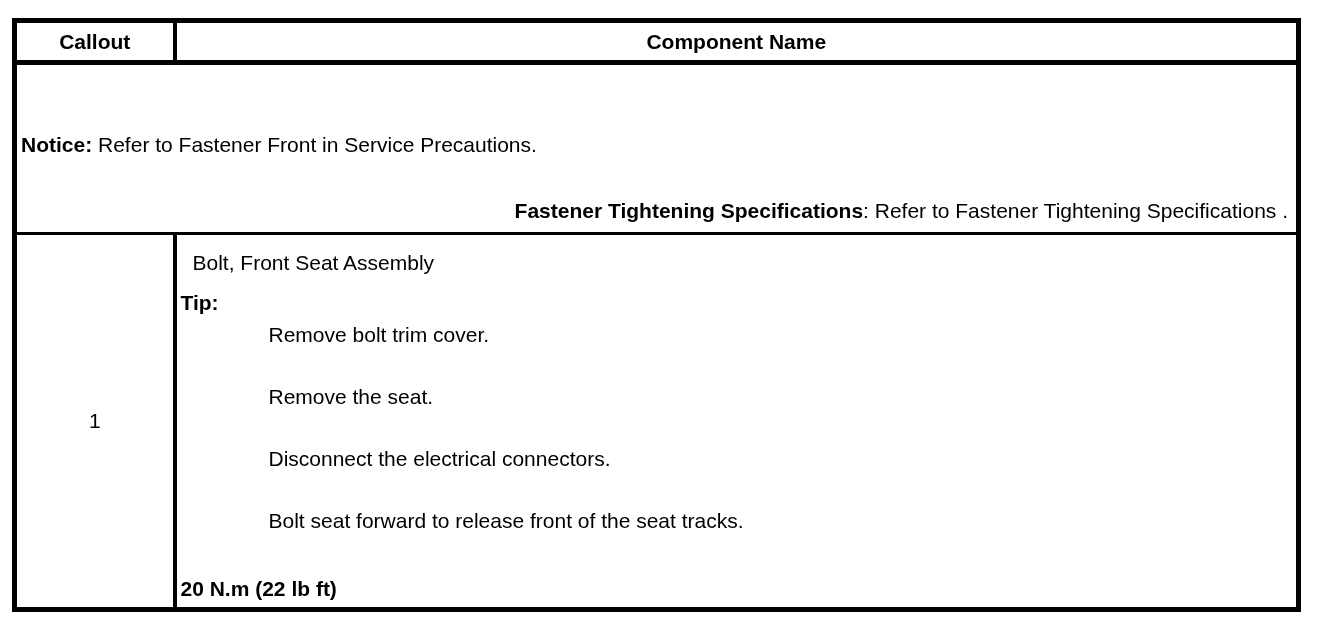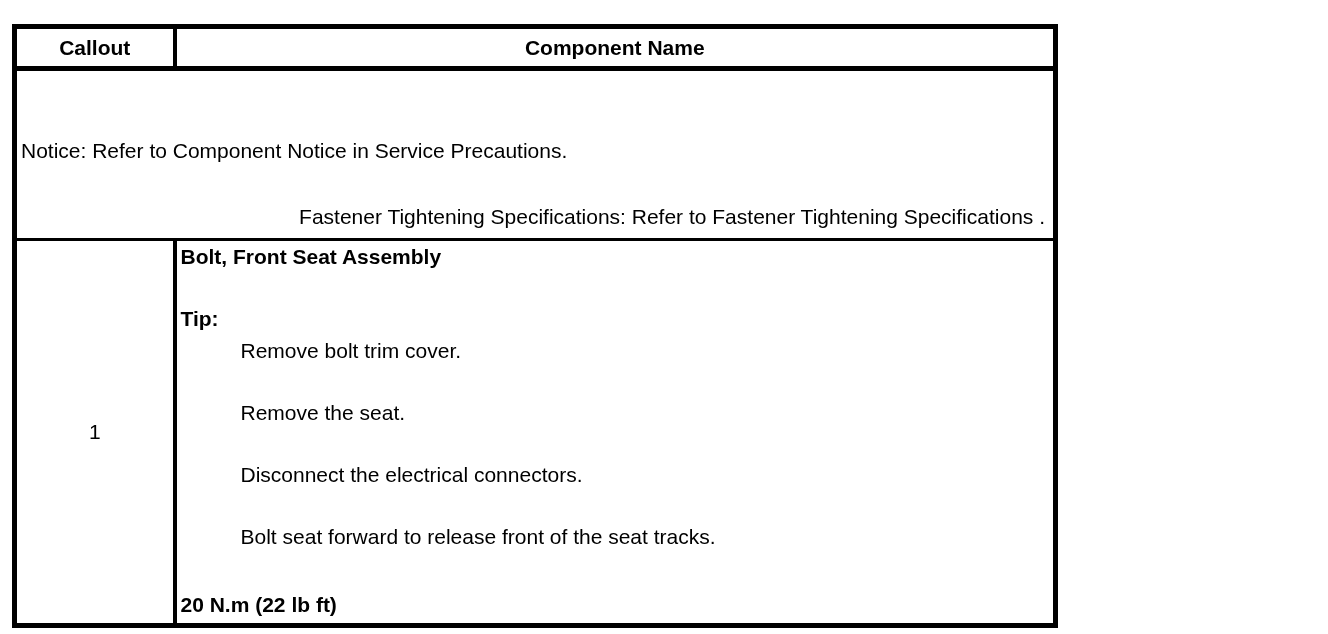--- a/index.html
+++ b/index.html
@@ -11,22 +11,22 @@
     height: 634px;
     background: #ffffff;
     color: #000000;
     font-family: "Liberation Sans", sans-serif;
     position: relative;
     overflow: hidden;
   }
   table.spec-table {
     position: absolute;
     left: 12px;
-    top: 24px;
-    width: 1046px;
+    top: 18px;
+    width: 1289px;
     border-collapse: collapse;
     table-layout: fixed;
     border: 5px solid #000000;
     font-size: 21px;
     line-height: 24px;
   }
   col.callout-col { width: 160px; }
   th.callout-header,
   th.component-header {
     border-bottom: 5px solid #000000;
@@ -40,38 +40,38 @@
   th.callout-header {
     border-right: 4px solid #000000;
   }
   td.notice-cell {
     border-bottom: 3px solid #000000;
     padding: 68px 8px 9px 4px;
     vertical-align: top;
   }
   .notice-line { margin: 0; }
   .fastener-line { margin: 42px 0 0 0; text-align: right; }
-  .bold-label { font-weight: normal; }
+  .bold-label { font-weight: bold; }
   td.callout-cell {
     border-right: 4px solid #000000;
     text-align: center;
     vertical-align: middle;
     padding: 0;
   }
   td.component-cell {
     padding: 4px 8px 6px 4px;
     vertical-align: top;
   }
-  .component-title { margin: 0; font-weight: bold; }
+  .component-title { margin: 12px; }
   .tip-label {
-    margin: 38px 0 0 0;
+    margin: 16px 0 0 0;
     font-weight: bold;
   }
   .tip-item {
-    margin: 38px 0 0 60px;
+    margin: 38px 0 0 88px;
   }
   .tip-item.tip-item-first {
     margin-top: 8px;
   }
   .torque-line {
     margin: 44px 0 0 0;
     font-weight: bold;
   }
 </style>
 </head>
@@ -82,21 +82,21 @@
     <col class="callout-col">
     <col>
   </colgroup>
   <tbody>
     <tr>
       <th class="callout-header">Callout</th>
       <th class="component-header">Component Name</th>
     </tr>
     <tr>
       <td class="notice-cell" colspan="2">
-        <p class="notice-line"><span class="bold-label">Notice:</span><span> Refer to Component Notice in Service Precautions.</span></p>
+        <p class="notice-line"><span class="bold-label">Notice:</span><span> Refer to Fastener Front in Service Precautions.</span></p>
         <p class="fastener-line"><span class="bold-label">Fastener Tightening Specifications</span><span>: Refer to Fastener Tightening Specifications .</span></p>
       </td>
     </tr>
     <tr>
       <td class="callout-cell">1</td>
       <td class="component-cell">
         <p class="component-title">Bolt, Front Seat Assembly</p>
         <p class="tip-label">Tip:</p>
         <div class="tip-item tip-item-first">Remove bolt trim cover.</div>
         <div class="tip-item">Remove the seat.</div>

